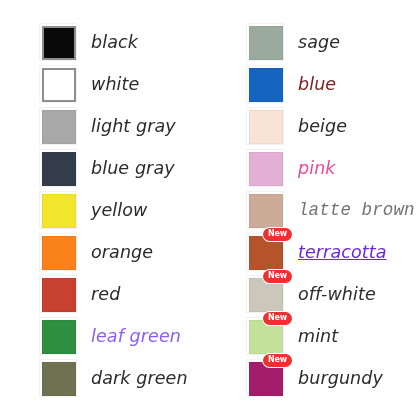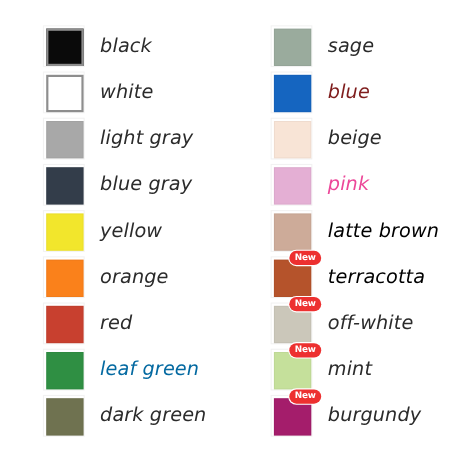--- a/index.html
+++ b/index.html
@@ -177,21 +177,21 @@
             </div>
           </div>
           <span class="swatch-label" style="color: rgb(43, 43, 43);">red</span>
         </div>
         <div class="swatch-row">
           <div class="swatch-holder">
             <div class="swatch frame-light">
               <div class="chip" style="background: rgb(47, 143, 67);"></div>
             </div>
           </div>
-          <span class="swatch-label" style="color: #0369a1;">leaf green</span>
+          <span class="swatch-label" style="color: #8b5cf6;">leaf green</span>
         </div>
         <div class="swatch-row">
           <div class="swatch-holder">
             <div class="swatch frame-light">
               <div class="chip" style="background: rgb(111, 114, 80);"></div>
             </div>
           </div>
           <span class="swatch-label" style="color: rgb(43, 43, 43);">dark green</span>
         </div>
       </div>
@@ -228,30 +228,30 @@
             </div>
           </div>
           <span class="swatch-label" style="color: #ec4899;">pink</span>
         </div>
         <div class="swatch-row">
           <div class="swatch-holder">
             <div class="swatch frame-light">
               <div class="chip" style="background: rgb(205, 171, 153);"></div>
             </div>
           </div>
-          <span class="swatch-label" style="color: #000000;">latte brown</span>
+          <span class="swatch-label" style="color: #737373; font-family: Liberation Mono, monospace;">latte brown</span>
         </div>
         <div class="swatch-row">
           <div class="swatch-holder">
             <div class="swatch frame-light">
               <div class="chip" style="background: rgb(181, 83, 43);"></div>
             </div>
             <span class="badge-new" style="background: rgb(237, 48, 48);">New</span>
           </div>
-          <span class="swatch-label" style="color: #000000;">terracotta</span>
+          <span class="swatch-label" style="color: #6d28d9; text-decoration: underline;">terracotta</span>
         </div>
         <div class="swatch-row">
           <div class="swatch-holder">
             <div class="swatch frame-light">
               <div class="chip" style="background: rgb(203, 199, 186);"></div>
             </div>
             <span class="badge-new" style="background: rgb(237, 48, 48);">New</span>
           </div>
           <span class="swatch-label" style="color: rgb(43, 43, 43);">off-white</span>
         </div>

